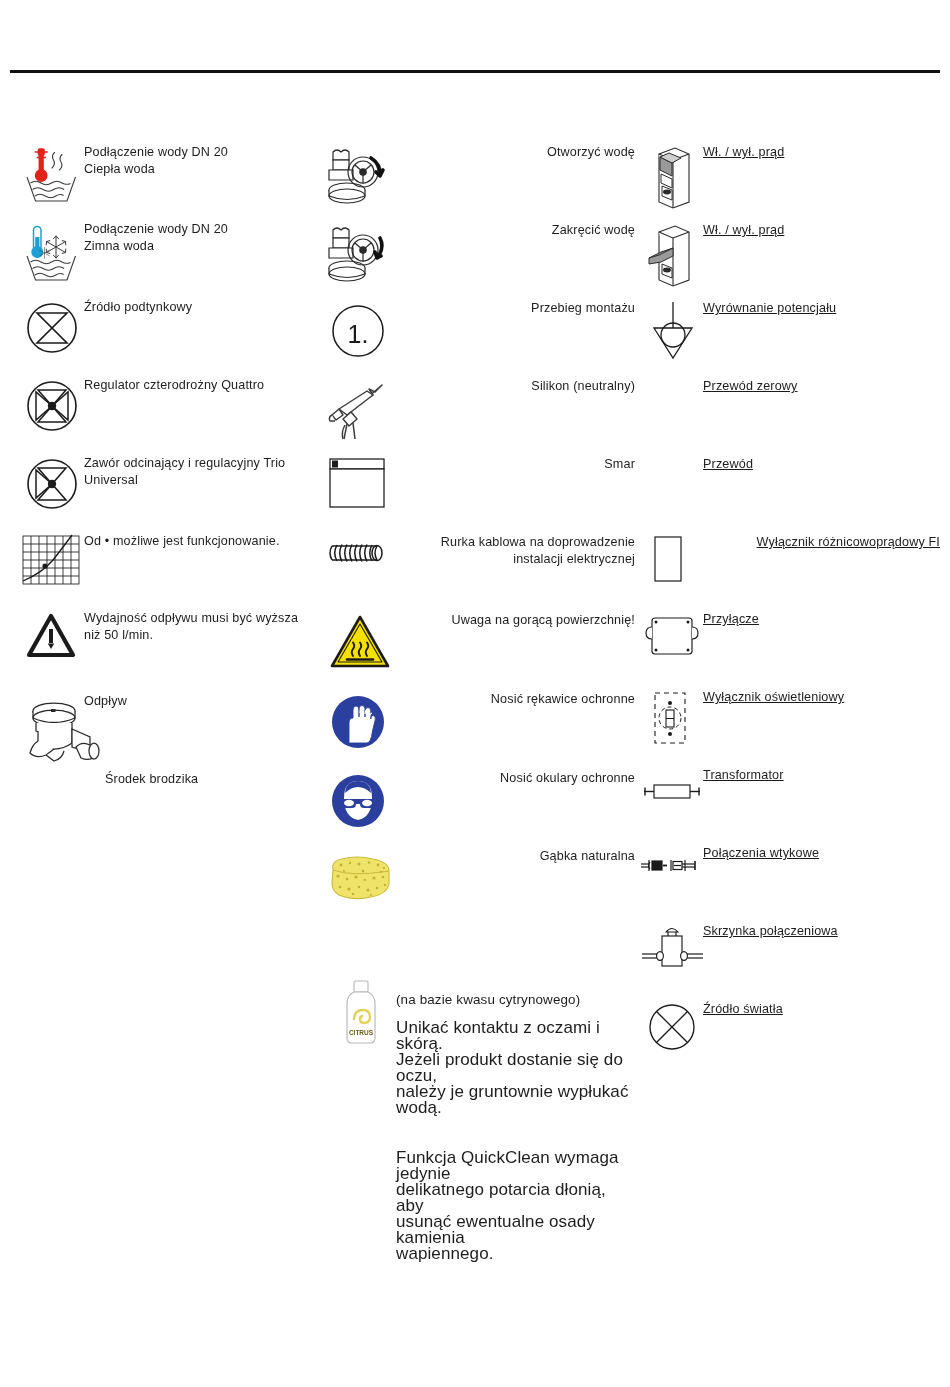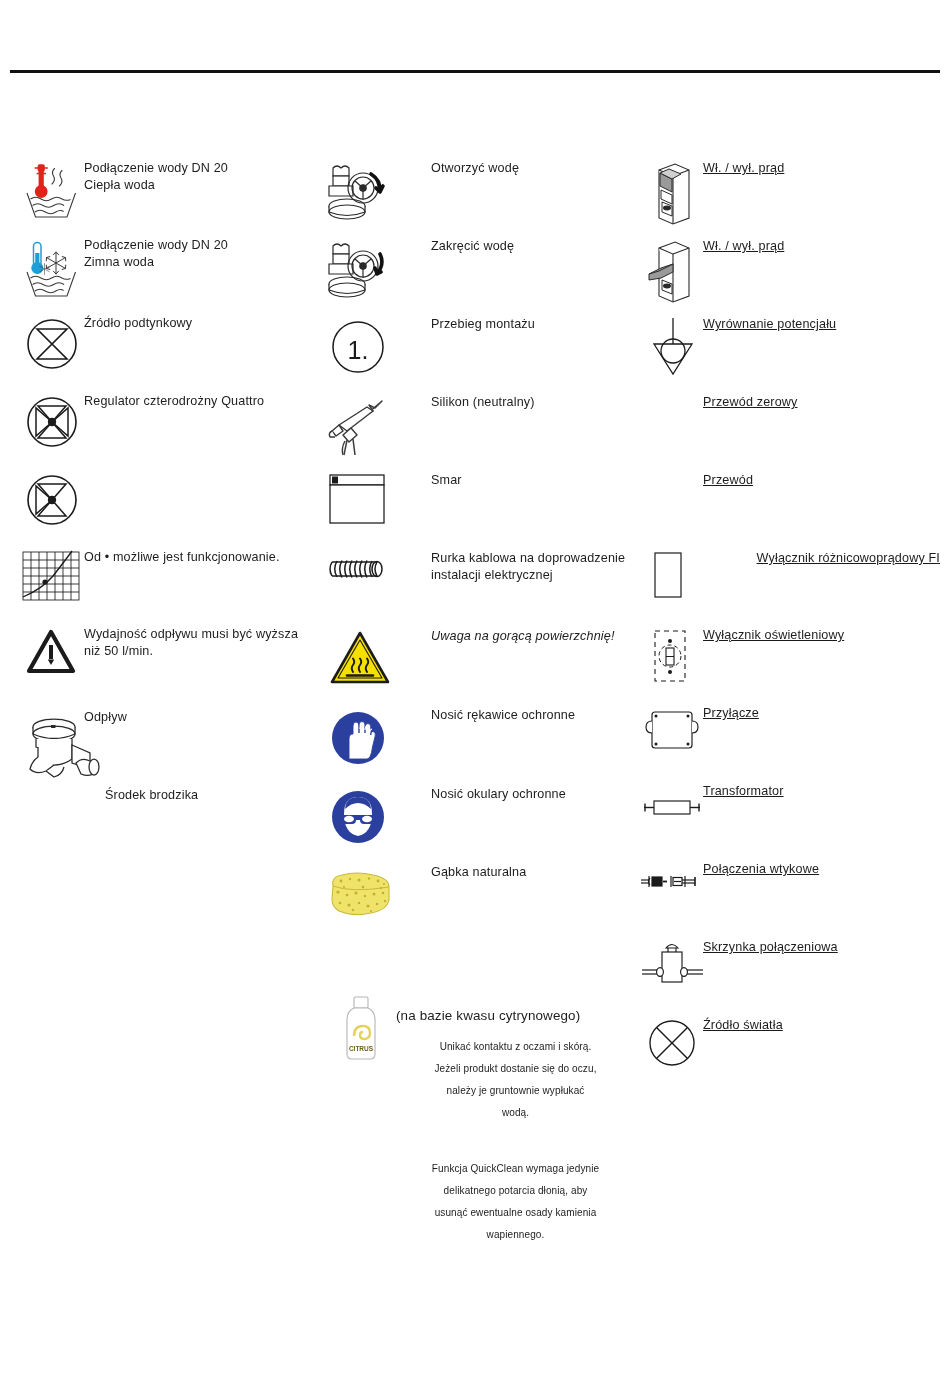--- a/index.html
+++ b/index.html
@@ -9,45 +9,45 @@
     font-family:"Liberation Sans","DejaVu Sans",sans-serif;
     color:#1b1b1b;
     position:relative;
     overflow:hidden;
   }
   .page{position:relative;width:950px;height:1387px;}
   .rule{
     position:absolute;left:10px;top:70px;width:930px;height:3px;
     background:#111111;
   }
-  .col{position:absolute;top:160px;}
+  .col{position:absolute;top:144px;}
   .col-left{left:14px;width:300px;}
   .col-mid{left:325px;width:310px;}
   .col-right{left:640px;width:300px;text-decoration:underline;}
 
   .row{position:relative;display:block;}
   .icon{
     position:absolute;left:0;top:0;
     display:flex;align-items:flex-start;justify-content:flex-start;
   }
   .label{
     display:block;
     font-size:12.6px;
     line-height:16.5px;
     color:#1d1d1d;
     letter-spacing:0.15px;
     white-space:pre-line;
   }
   .label-indent-left{margin-left:70px;}
-  .label-indent-mid{margin-left:106px;}
+  .label-indent-mid{margin-left:106px;text-align:right;}
   .label-indent-right{margin-left:63px;}
   .label-noicon-left{margin-left:91px;}
   .body-text{
-    display:block;font-size:10px;line-height:22px;color:#1d1d1d;
-    white-space:pre-line;letter-spacing:0.1px;text-align:center;
+    display:block;font-size:17px;line-height:16px;color:#1d1d1d;
+    white-space:pre-line;letter-spacing:0.1px;
   }
   svg{display:block;overflow:visible;}
 </style>
 </head>
 <body>
 
 <div class="page">
 
   <div class="rule"></div>
 
@@ -150,20 +150,22 @@
         <svg width="58" height="58" viewBox="0 0 58 58">
           <circle cx="29" cy="29" r="24" fill="none" stroke="#1b1b1b" stroke-width="1.6"></circle>
           <g fill="none" stroke="#1b1b1b" stroke-width="1.5">
             <path d="M29 29 L15 13 L43 13 Z"></path>
             <path d="M29 29 L15 45 L43 45 Z"></path>
             <path d="M29 29 L13 15 L13 43 Z"></path>
           </g>
           <circle cx="29" cy="29" r="4.2" fill="#1b1b1b"></circle>
         </svg>
       </div>
+      <span class="label label-indent-left">Zawór odcinający i regulacyjny Trio
+Universal</span>
     </div>
 
     <div class="row" style="height:77px;">
       <div class="icon" style="left:6px;top:0px;">
         <svg width="66" height="56" viewBox="0 0 66 56">
           <g stroke="#1b1b1b" stroke-width="0.85" fill="none">
             <rect x="3" y="3" width="56" height="48"></rect>
             <line x1="11" y1="3" x2="11" y2="51"></line>
               <line x1="19" y1="3" x2="19" y2="51"></line>
             <line x1="27" y1="3" x2="27" y2="51"></line>
@@ -330,21 +332,21 @@
             <path d="M50 6 Q46 13 50 20"></path>
             <path d="M5 6 L50 6 M5 20 L50 20"></path>
             <ellipse cx="50" cy="13" rx="5" ry="7.5"></ellipse>
           </g>
         </svg>
       </div>
       <span class="label label-indent-mid">Rurka kablowa na doprowadzenie
 instalacji elektrycznej</span>
     </div>
 
-    <div class="row" style="height:79px;font-style:italic;">
+    <div class="row" style="height:79px;">
       <div class="icon" style="left:4px;top:2px;">
         <svg width="62" height="58" viewBox="0 0 62 58">
           <path d="M31 3 L59 52 L3 52 Z" fill="#f5e000" stroke="#1b1b1b" stroke-width="2.6" stroke-linejoin="round"></path>
           <path d="M31 10 L53 48 L9 48 Z" fill="#f5e000" stroke="#1b1b1b" stroke-width="1.1" stroke-linejoin="round"></path>
           <g stroke="#1b1b1b" stroke-width="1.9" fill="none" stroke-linecap="round">
             <path d="M24 42 q-2.5 -4 0 -7 q2.5 -3 0 -6.5"></path>
             <path d="M31 42 q-2.5 -4 0 -7 q2.5 -3 0 -6.5"></path>
             <path d="M38 42 q-2.5 -4 0 -7 q2.5 -3 0 -6.5"></path>
             <line x1="18" y1="45.5" x2="44" y2="45.5" stroke-width="2.6"></line>
           </g>
@@ -517,50 +519,50 @@
     <div class="row" style="height:77px;text-align:right;">
       <div class="icon" style="left:12px;top:0px;">
         <svg width="40" height="56" viewBox="0 0 40 56">
           <rect x="3" y="3" width="26" height="44" fill="#ffffff" stroke="#1b1b1b" stroke-width="1.2"></rect>
         </svg>
       </div>
       <span class="label label-indent-right">Wyłącznik różnicowoprądowy FI</span>
     </div>
 
     <div class="row" style="height:78px;">
+      <div class="icon" style="left:4px;top:2px;">
+        <svg width="58" height="50" viewBox="0 0 58 50">
+          <g stroke="#1b1b1b" stroke-width="1.15" fill="#ffffff">
+            <rect x="8" y="5" width="40" height="36" rx="3"></rect>
+            <path d="M8 14 Q2 14 2 20 Q2 26 8 26"></path>
+            <path d="M48 14 Q54 14 54 20 Q54 26 48 26"></path>
+          </g>
+          <g fill="#1b1b1b">
+            <circle cx="12" cy="9" r="1.5"></circle>
+              <circle cx="44" cy="9" r="1.5"></circle>
+            <circle cx="12" cy="37" r="1.5"></circle>
+              <circle cx="44" cy="37" r="1.5"></circle>
+          </g>
+        </svg>
+      </div>
+      <span class="label label-indent-right">Przyłącze</span>
+    </div>
+
+    <div class="row" style="height:78px;">
       <div class="icon" style="left:10px;top:0px;">
         <svg width="48" height="60" viewBox="0 0 48 60">
           <rect x="5" y="4" width="30" height="50" fill="none" stroke="#1b1b1b" stroke-width="1.1" stroke-dasharray="5 4"></rect>
           <circle cx="20" cy="29" r="11" fill="none" stroke="#1b1b1b" stroke-width="1" stroke-dasharray="4 3"></circle>
           <rect x="16" y="21" width="8" height="17" fill="#ffffff" stroke="#1b1b1b" stroke-width="1.1"></rect>
           <line x1="16" y1="29.5" x2="24" y2="29.5" stroke="#1b1b1b" stroke-width="1"></line>
           <circle cx="20" cy="14" r="2" fill="#1b1b1b"></circle>
           <circle cx="20" cy="45" r="2" fill="#1b1b1b"></circle>
         </svg>
       </div>
       <span class="label label-indent-right">Wyłącznik oświetleniowy</span>
-    </div>
-
-    <div class="row" style="height:78px;">
-      <div class="icon" style="left:4px;top:2px;">
-        <svg width="58" height="50" viewBox="0 0 58 50">
-          <g stroke="#1b1b1b" stroke-width="1.15" fill="#ffffff">
-            <rect x="8" y="5" width="40" height="36" rx="3"></rect>
-            <path d="M8 14 Q2 14 2 20 Q2 26 8 26"></path>
-            <path d="M48 14 Q54 14 54 20 Q54 26 48 26"></path>
-          </g>
-          <g fill="#1b1b1b">
-            <circle cx="12" cy="9" r="1.5"></circle>
-              <circle cx="44" cy="9" r="1.5"></circle>
-            <circle cx="12" cy="37" r="1.5"></circle>
-              <circle cx="44" cy="37" r="1.5"></circle>
-          </g>
-        </svg>
-      </div>
-      <span class="label label-indent-right">Przyłącze</span>
     </div>
 
     <div class="row" style="height:78px;">
       <div class="icon" style="left:2px;top:12px;">
         <svg width="60" height="26" viewBox="0 0 60 26">
           <rect x="12" y="6" width="36" height="13" fill="#ffffff" stroke="#1b1b1b" stroke-width="1.15"></rect>
           <g stroke="#1b1b1b" stroke-width="1.4">
             <line x1="2" y1="12.5" x2="12" y2="12.5"></line>
             <line x1="48" y1="12.5" x2="58" y2="12.5"></line>
             <line x1="3" y1="8.5" x2="3" y2="16.5"></line>

